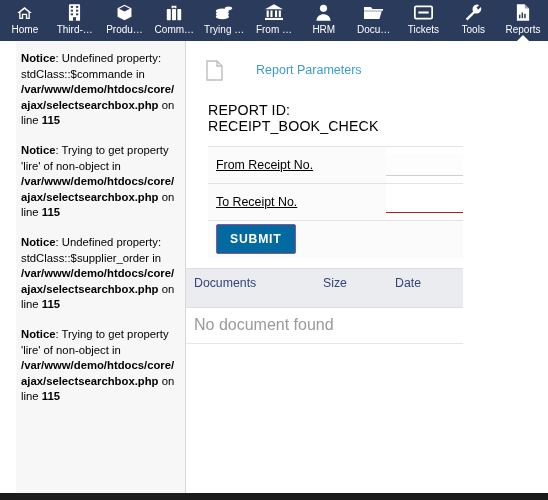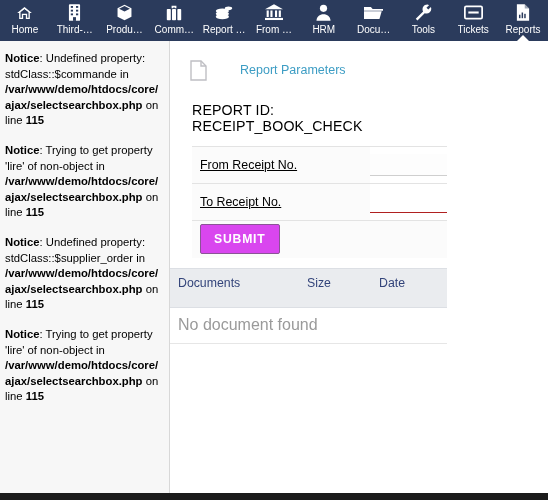--- a/index.html
+++ b/index.html
@@ -55,21 +55,21 @@
     transform: translateX(-50%);
     width: 0; height: 0;
     border-left: 7px solid transparent;
     border-right: 7px solid transparent;
     border-bottom: 7px solid #ffffff;
   }
 
   
   .body-wrap {
     position: absolute;
-    top: 41px; left: 0;
+    top: 41px; left: 16px;
     width: 447px; height: 452px;
     display: flex;
   }
 
   
   .errors-panel {
     width: 170px;
     height: 452px;
     background: #f7f7f7;
     border-right: 1px solid #d8d8d8;
@@ -165,21 +165,21 @@
   .spinner .ar { width:0;height:0;border-left:3px solid transparent;border-right:3px solid transparent; }
   .spinner .up { border-bottom:4px solid #555; margin-bottom:1px; }
   .spinner .dn { border-top:4px solid #555; }
 
   .td-submit {
     background: #fbfbfb;
     padding-left: 8px !important;
     height: 44px;
   }
   .submit-btn {
-    background: #d946ef;
+    background: #0369a1;
     border: 1px solid #8a5496;
     color: #ffffff;
     font-size: 12.2px;
     font-weight: bold;
     letter-spacing: 0.8px;
     padding: 7px 13px 7px 13px;
     border-radius: 2px;
     cursor: pointer;
     font-family: "Liberation Sans", sans-serif;
   }
@@ -279,21 +279,21 @@
 
     <div class="nav-item">
       <span class="nav-icon">
         <svg width="18" height="16" viewBox="0 0 22 18" fill="#fff">
             <ellipse cx="9" cy="13.5" rx="8" ry="3.2"></ellipse>
             <ellipse cx="9" cy="10" rx="8" ry="3.2"></ellipse>
             <ellipse cx="9" cy="6.6" rx="8" ry="3.2"></ellipse>
             <ellipse cx="16.5" cy="3.3" rx="4.5" ry="2.2"></ellipse>
           </svg>
       </span>
-      <span class="nav-label">Report …</span>
+      <span class="nav-label">Trying …</span>
     </div>
 
     <div class="nav-item">
       <span class="nav-icon">
         <svg width="18" height="17" viewBox="0 0 22 20" fill="#fff">
             <path d="M11 0L0 6h22L11 0z"></path>
             <rect x="2" y="7.5" width="2.6" height="8"></rect>
             <rect x="6.6" y="7.5" width="2.6" height="8"></rect>
             <rect x="12.2" y="7.5" width="2.6" height="8"></rect>
             <rect x="16.8" y="7.5" width="2.6" height="8"></rect>
@@ -319,35 +319,35 @@
             <path d="M0 2h8l2 2.4h12v2H0V2z"></path>
             <path d="M0 7h20.5l-2.6 9H0V7z"></path>
           </svg>
       </span>
       <span class="nav-label">Docu…</span>
     </div>
 
 
     <div class="nav-item">
       <span class="nav-icon">
-        <svg width="17" height="17" viewBox="0 0 20 20" fill="#fff">
-            <path d="M14.5 0.6a5.6 5.6 0 00-5 8.2L0.9 17.3l2 2 8.5-8.5a5.6 5.6 0 007.3-7.2l-3 3-2.2-2.2 3-3a5.7 5.7 0 00-1.9-0.8z"></path>
-          </svg>
-      </span>
-      <span class="nav-label">Tools</span>
-    </div>
-
-    <div class="nav-item">
-      <span class="nav-icon">
         <svg width="19" height="15" viewBox="0 0 22 16" fill="none" stroke="#fff" stroke-width="2">
             <rect x="1" y="1" width="20" height="14" rx="1.6"></rect>
             <path d="M5 8h12" stroke-width="2.4"></path>
           </svg>
       </span>
       <span class="nav-label">Tickets</span>
+    </div>
+
+    <div class="nav-item">
+      <span class="nav-icon">
+        <svg width="17" height="17" viewBox="0 0 20 20" fill="#fff">
+            <path d="M14.5 0.6a5.6 5.6 0 00-5 8.2L0.9 17.3l2 2 8.5-8.5a5.6 5.6 0 007.3-7.2l-3 3-2.2-2.2 3-3a5.7 5.7 0 00-1.9-0.8z"></path>
+          </svg>
+      </span>
+      <span class="nav-label">Tools</span>
     </div>
 
     <div class="nav-item active">
       <span class="nav-icon">
         <svg width="14" height="17" viewBox="0 0 16 19" fill="#fff">
             <path d="M1 0h9l5 5v14H1V0z"></path>
             <path d="M10 0l5 5h-5V0z" fill="#2b3b5c" opacity="0.45"></path>
             <g fill="#2b3b5c">
               <rect x="3.4" y="12" width="1.7" height="4"></rect>
               <rect x="6.4" y="9.5" width="1.7" height="6.5"></rect>

